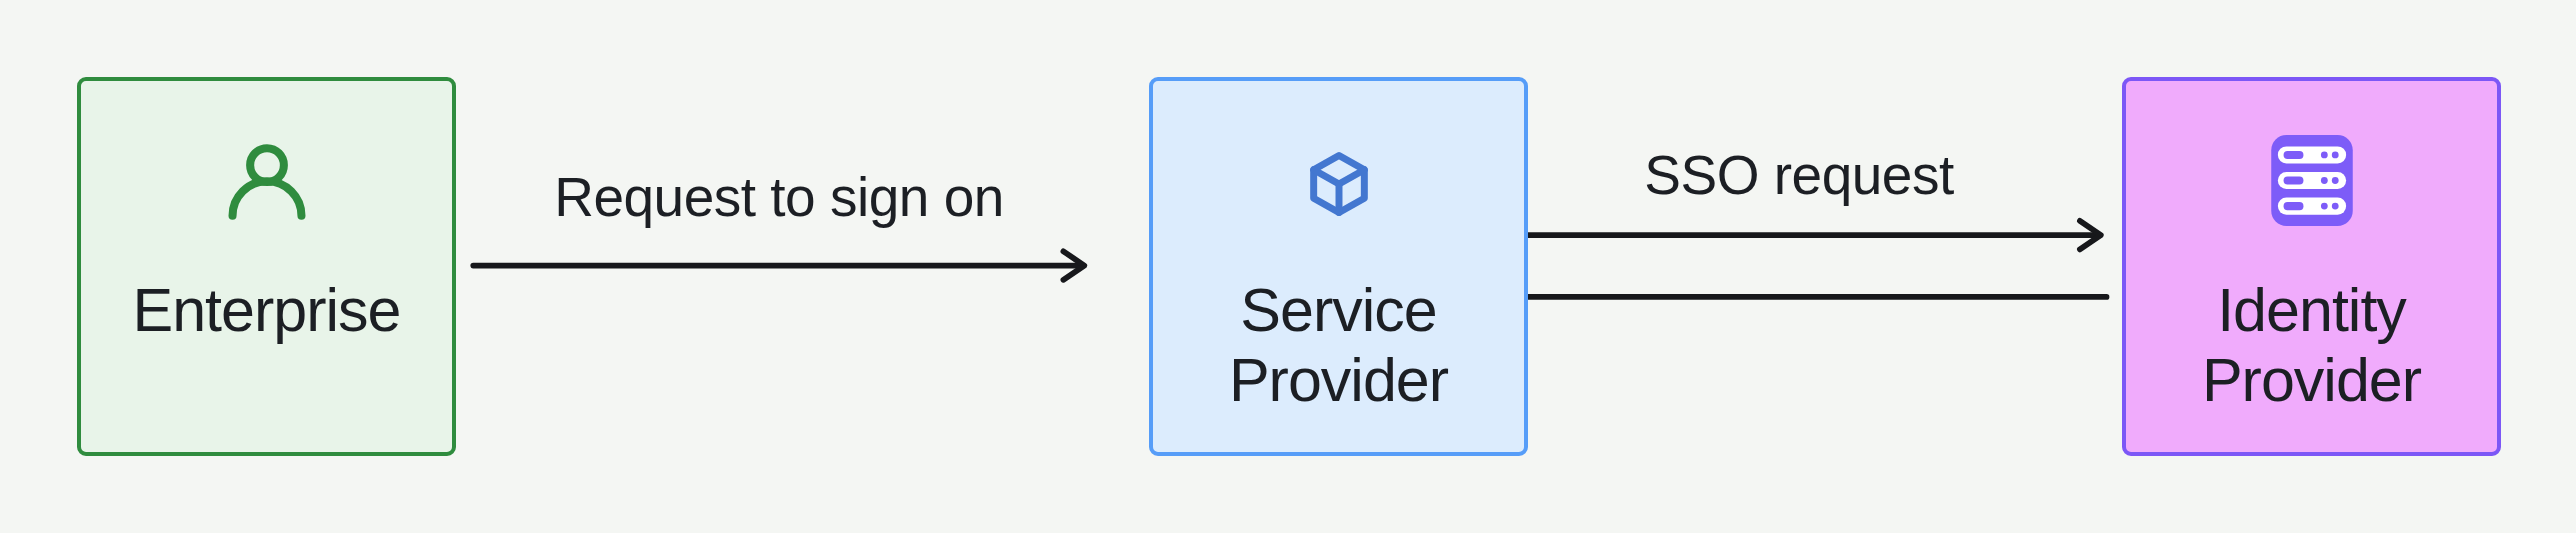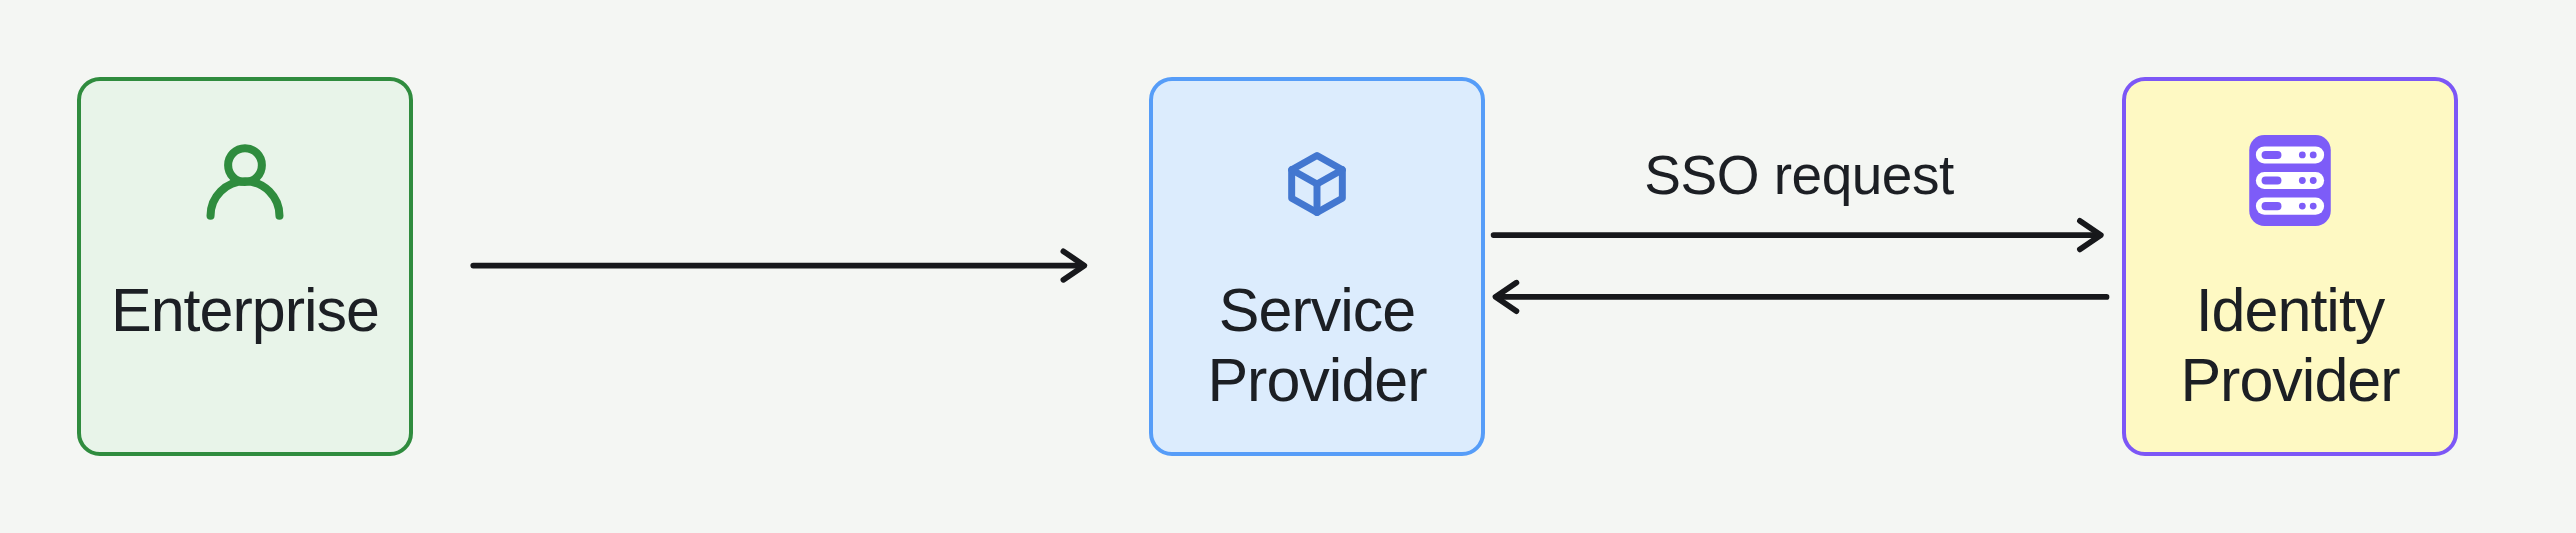--- a/index.html
+++ b/index.html
@@ -15,28 +15,28 @@
     background: #f4f6f3;
     color: #1c1f24;
   }
   .arrows-layer {
     position: absolute; left: 0; top: 0;
     width: 2576px; height: 533px;
   }
   .node {
     position: absolute;
     top: 77px;
-    width: 336px; height: 379px;
+    width: 379px; height: 379px;
     box-sizing: border-box;
-    border-radius: 23px;
+    border-radius: 9px;
     border: 4.8px solid;
   }
   .node-enterprise { left: 77px;  background: #e8f4e9; border-color: #2f8c3e; }
   .node-service    { left: 1101px; background: #dcecfd; border-color: #569df8; margin-left: 48px; }
-  .node-identity   { left: 2122px; background: #fef9c3; border-color: #7c57f6; padding-left: 30px; }
+  .node-identity   { left: 2122px; background: #f0abfc; border-color: #7c57f6; padding-left: 30px; }
   .node-icon {
     position: absolute;
     left: 50%;
     transform: translateX(-50%);
   }
   .icon-user   { top: 57px; }
   .icon-cube   { top: 65px; }
   .icon-server { top: 54px; }
   .node-label {
     position: absolute;
@@ -75,20 +75,21 @@
     <g stroke="#17181b" stroke-width="6" stroke-linecap="round" stroke-linejoin="round">
       <line x1="1568" y1="247" x2="2204" y2="247"></line>
       <polyline points="2184,232 2206,247 2184,262"></polyline>
     </g>
     <g stroke="#17181b" stroke-width="6" stroke-linecap="round" stroke-linejoin="round">
       <line x1="2212" y1="312" x2="1572" y2="312"></line>
       <polyline points="1592,297 1570,312 1592,327"></polyline>
     </g>
   </svg>
 
+  <div class="edge-label edge-label-request">Request to sign on</div>
   <div class="edge-label edge-label-sso-request">SSO request</div>
 
   <div class="node node-enterprise">
     <svg class="node-icon icon-user" width="88" height="88" viewBox="0 0 24 24" fill="none" stroke="#2f8c3e" stroke-width="2.2" stroke-linecap="round">
       <circle cx="12" cy="7.4" r="4.6"></circle>
       <path d="M2.6 21.2a9.4 9.4 0 0 1 18.8 0"></path>
     </svg>
     <div class="node-label">
       <span>Enterprise</span>
     </div>

